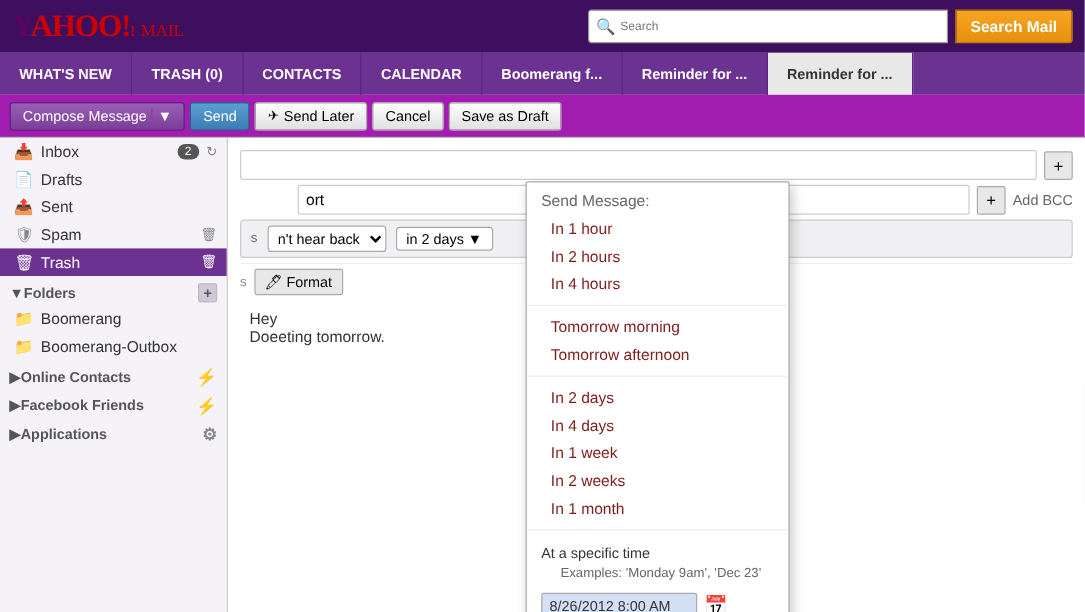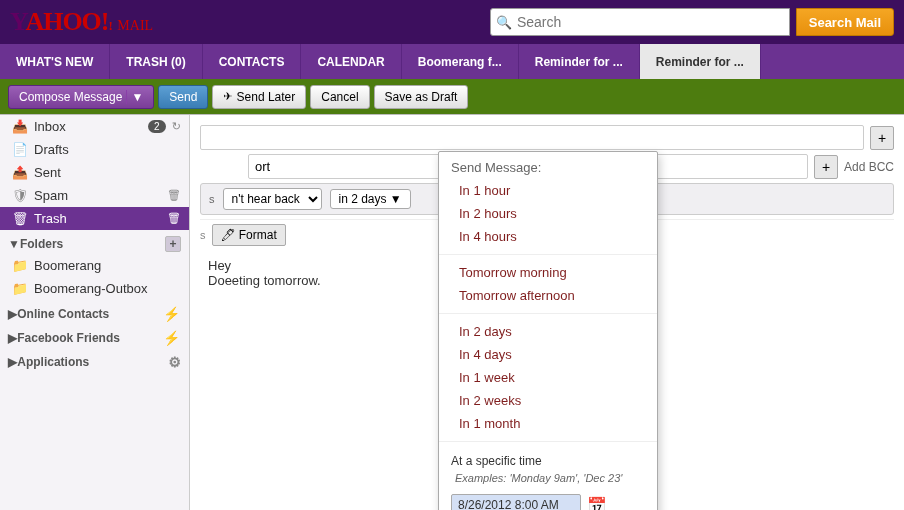--- a/index.html
+++ b/index.html
@@ -34,21 +34,21 @@
       display: flex;
       align-items: center;
       padding: 0 6px;
       width: 300px;
       height: 28px;
     }
     #search-input-wrapper input {
       border: none;
       outline: none;
       width: 100%;
-      font-size: 14px;
+      font-size: 10px;
       color: #0c4a6e;
     }
     #search-button {
       background: linear-gradient(to bottom, #f5a623, #e8900c);
       border: 1px solid #c07800;
       border-radius: 0 3px 3px 0;
       color: #fff;
       font-size: 13px;
       font-weight: bold;
       padding: 4px 12px;
@@ -75,21 +75,21 @@
       border-right: 1px solid #5a2580;
       white-space: nowrap;
     }
     .nav-item.tab-active {
       background: #e8e8e8;
       color: #333;
     }
 
     
     #toolbar {
-      background: #4d7c0f;
+      background: #a21caf;
       height: 36px;
       display: flex;
       align-items: center;
       padding: 0 8px;
       gap: 4px;
       border-bottom: 1px solid #bbb;
     }
     .toolbar-btn {
       background: linear-gradient(to bottom, #fff, #e0e0e0);
       border: 1px solid #aaa;
@@ -291,24 +291,23 @@
     .dropdown-divider {
       border-top: 1px solid #eee;
       margin: 6px 0;
     }
     .dropdown-specific-label {
       padding: 6px 20px 2px 12px;
       color: #333;
       font-size: 12px;
     }
     .dropdown-examples {
-      padding: 2px 12px 6px 16px;
+      padding: 2px 12px 6px 28px;
       color: #666;
       font-size: 11px;
-      font-style: italic;
     }
     .dropdown-date-row {
       display: flex;
       align-items: center;
       padding: 4px 12px;
       gap: 6px;
     }
     .dropdown-date-input {
       border: 1px solid #aaa;
       background: #d4e0f5;

